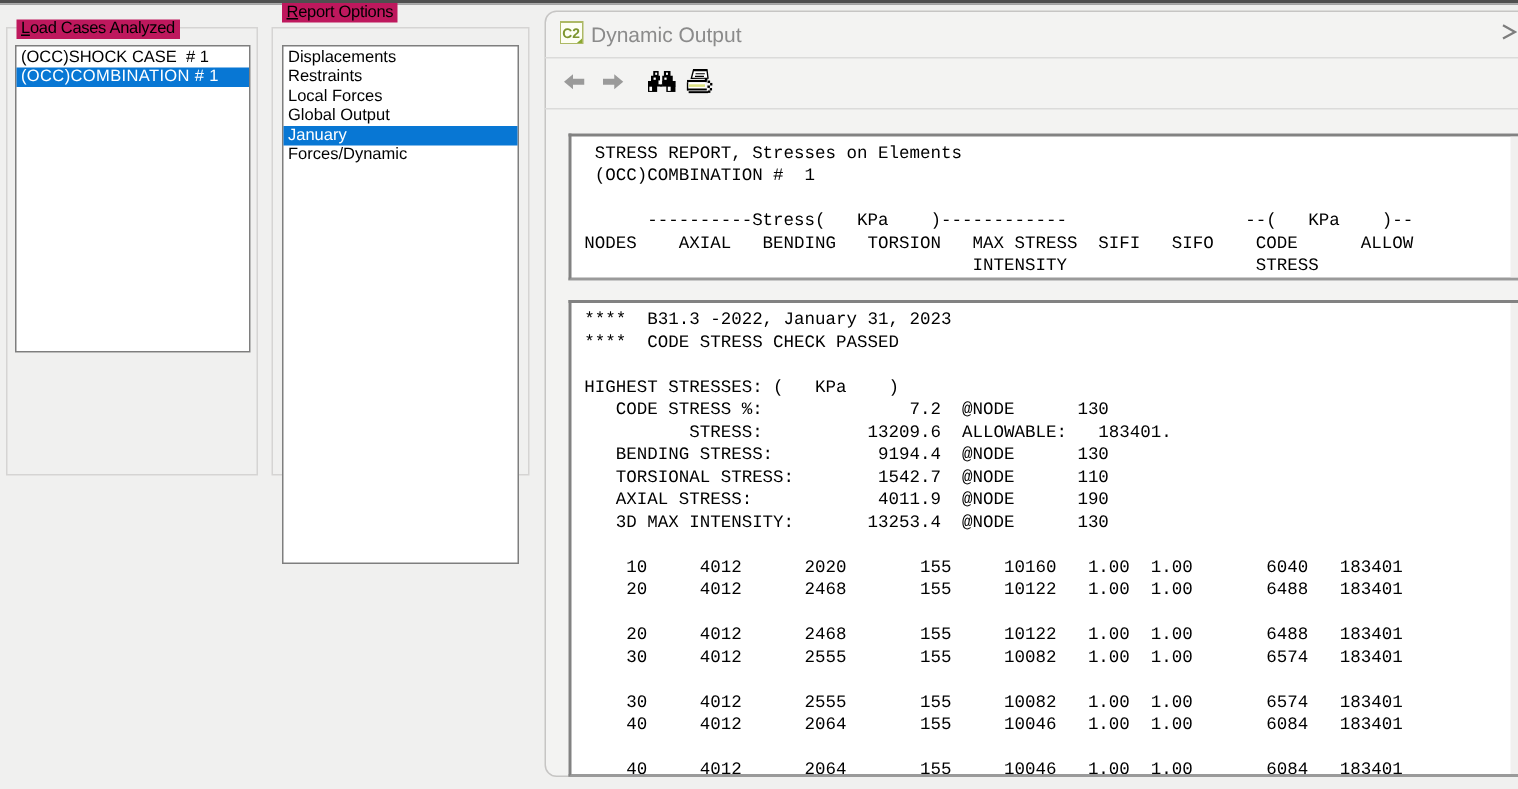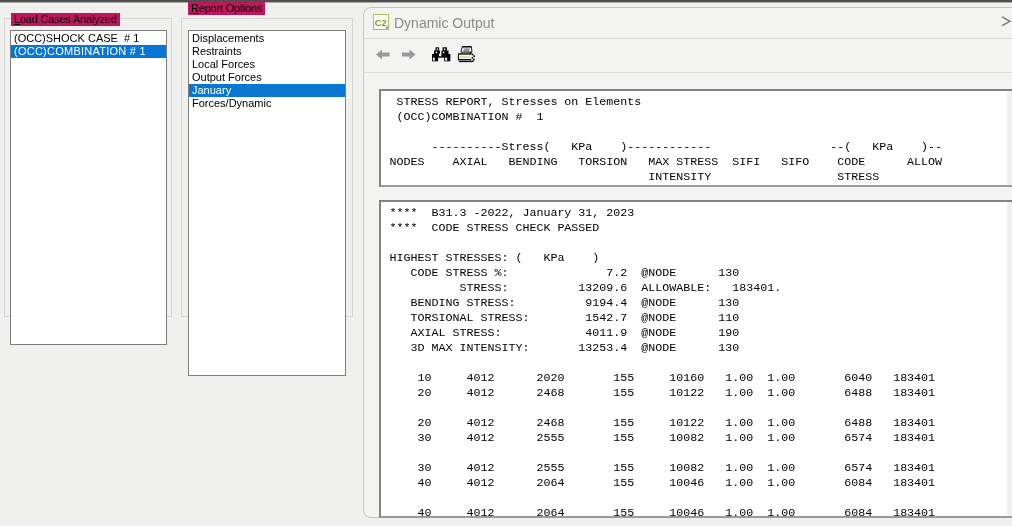--- a/index.html
+++ b/index.html
@@ -21,32 +21,32 @@
       background:#fff;box-sizing:border-box;overflow:hidden}
 pre{margin:0;font-family:"Liberation Mono",monospace;font-size:11.67px;line-height:15px;color:#000}
 .sb{background:#f1f0ef}
 </style>
 </head>
 <body>
 <div class="abs topbar"></div>
 
 <div class="abs group" style="left:4px;top:18px;width:166px;height:297px"></div>
 <div class="abs glabel" style="left:11px;top:13px"><span style="text-decoration:underline">L</span>oad Cases Analyzed</div>
-<div class="abs lb" style="left:10px;top:30px;width:157px;height:315px">
+<div class="abs lb" style="left:10px;top:30px;width:157px;height:205px">
   <div class="it">(OCC)SHOCK CASE  # 1</div>
   <div class="it sel" style="letter-spacing:0.25px">(OCC)COMBINATION # 1</div>
 </div>
 
 <div class="abs group" style="left:181px;top:18px;width:170px;height:297px"></div>
 <div class="abs glabel" style="left:188px;top:2px"><span style="text-decoration:underline">R</span>eport Options</div>
 <div class="abs lb" style="left:188px;top:30px;width:158px;height:346px">
   <div class="it">Displacements</div>
   <div class="it">Restraints</div>
   <div class="it">Local Forces</div>
-  <div class="it">Output Forces</div>
+  <div class="it">Global Output</div>
   <div class="it sel">January</div>
   <div class="it">Forces/Dynamic</div>
 </div>
 
 <div class="abs win"></div>
 <div class="abs sep" style="top:38px"></div>
 <div class="abs sep" style="top:72px"></div>
 
 <svg class="abs" style="left:373px;top:14px" width="16" height="16" viewBox="0 0 16 16">
   <rect x="0.5" y="0.5" width="15" height="14.6" fill="#fdfef4" stroke="#adb965" stroke-width="1" shape-rendering="crispEdges"></rect>

